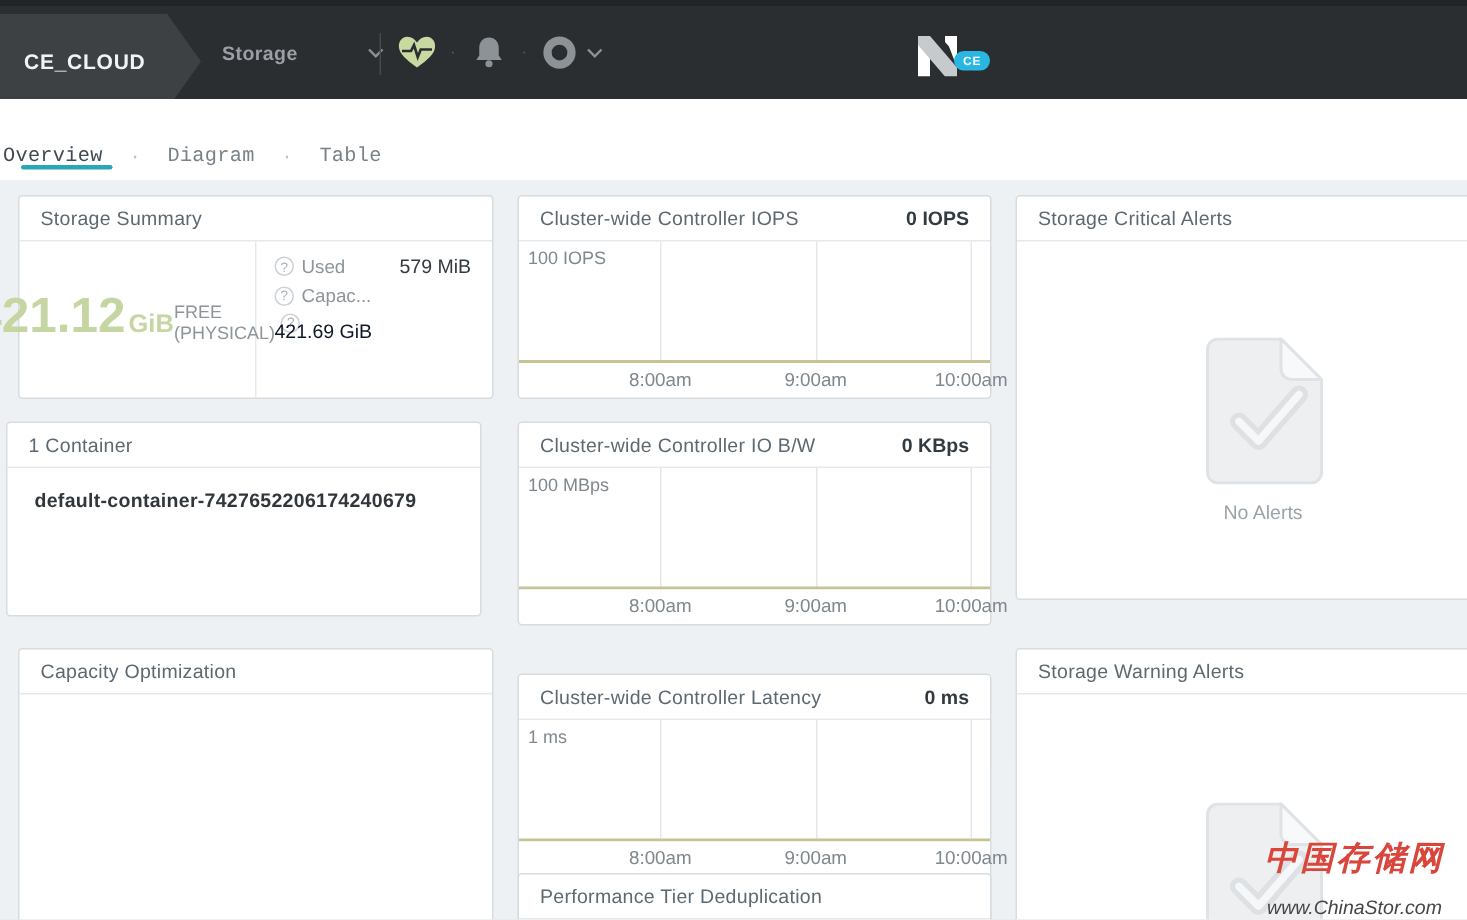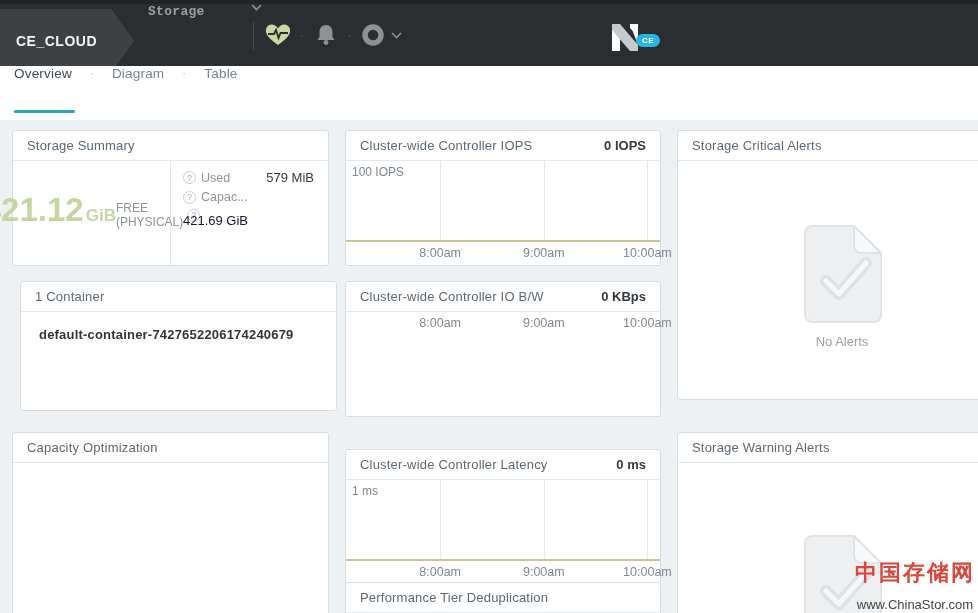--- a/index.html
+++ b/index.html
@@ -9,33 +9,33 @@
     background:#eef1f3; font-family:"Liberation Sans", sans-serif;
   }
   
   .navbar { position:absolute; top:0; left:0; width:978px; height:66px;
     background:#2b2e31; border-top:4px solid #212325; }
   .cluster-banner { position:absolute; left:0; top:5px; height:64px; width:134px;
     background:#3d4144; display:flex; align-items:center; padding-left:16px;
     clip-path:polygon(0 0, 83% 0, 100% 50%, 83% 100%, 0 100%); }
   .cluster-banner span { color:#f2f3f4; font-weight:bold; font-size:14px; letter-spacing:.5px; }
   .nav-menu { position:absolute; left:148px; top:0; height:62px; display:flex;
-    gap:46px; cursor:pointer;font-family:Liberation Mono, monospace; }
+    align-items:center; gap:46px; cursor:pointer; }
   .nav-menu .menu-label { color:#9aa0a5; font-weight:bold; font-size:13px; letter-spacing:.3px; }
   .nav-divider { position:absolute; left:253px; top:18px; height:28px; width:1px; background:#46494d; }
   .nav-icons { position:absolute; left:264px; top:0; height:62px; display:flex; align-items:center; }
   .nav-icon { width:28px; height:28px; display:flex; align-items:center; justify-content:center; cursor:pointer; }
   .sep-dot-dark { color:#5a5e62; font-size:11px; margin:0 8px; }
   .gear-chevron { margin-left:4px; }
   .brand { position:absolute; left:612px; top:20px; width:60px; height:28px; }
   .ce-badge { position:absolute; left:24px; top:10px; background:#29b6e3; color:#fff;
     font-size:8px; font-weight:bold; padding:2px 6px; border-radius:9px; letter-spacing:.5px; }
   
   .tabbar { position:absolute; top:66px; left:0; width:978px; height:54px; background:#fff; }
-  .tabs { display:flex; align-items:flex-start; height:46px; padding-left:14px; }
+  .tabs { display:flex; align-items:flex-end; height:46px; padding-left:2px;font-family:Liberation Mono, monospace; }
   .tab { font-size:13.5px; color:#79828a; cursor:pointer; letter-spacing:.2px; }
   .tab.active { color:#414a52; }
   .tab-sep { color:#b9bfc4; margin:0 18px; font-size:12px; }
   .tab-underline { position:absolute; left:14px; top:44px; width:61px; height:3px;
     background:#2ba6b6; border-radius:2px; }
   
   .card { position:absolute; background:#fff; border:1px solid #d7dce0; border-radius:3px; }
   .card-header { display:flex; align-items:center; height:30px; padding:0 14px;
     border-bottom:1px solid #e5e9ec; }
   .card-title { flex:1; font-size:13px; color:#5d6972; letter-spacing:.2px; }
@@ -62,21 +62,21 @@
   .xticks { position:relative; height:24px; }
   .xticks span { position:absolute; top:4px; transform:translateX(-50%); font-size:12.5px;
     color:#7f888f; white-space:nowrap; }
   
   .container-body { padding:13px 18px; }
   .container-name { font-size:13px; font-weight:bold; color:#30363b; letter-spacing:.2px; }
   
   .alert-body { display:flex; flex-direction:column; align-items:center; }
   .no-alerts-text { margin-top:11px; font-size:13px; color:#9ba3aa; }
   
-  .watermark { position:absolute; right:3px; bottom:2px; text-align:center; z-index:20; line-height:1; }
+  .watermark { position:absolute; right:15px; bottom:2px; text-align:center; z-index:20; line-height:1;font-style:italic; }
   .watermark .wm-cn { color:#d9463b; font-size:22px; font-weight:bold; letter-spacing:2px;
     font-family:"DejaVu Sans", sans-serif; }
   .watermark .wm-url { color:#454545; font-size:13px; margin-top:14px; }
 </style>
 </head>
 <body>
 
 <div id="screen">
 
   <div class="navbar">
@@ -190,33 +190,40 @@
       <svg width="80" height="98" viewBox="0 0 80 98" style="margin-top:64px">
         <path d="M10 1 H52 L79 28 V90 a7 7 0 0 1 -7 7 H10 a7 7 0 0 1 -7 -7 V8 a7 7 0 0 1 7 -7 Z" fill="#edeff1" stroke="#e0e3e6" stroke-width="2"></path>
         <path d="M52 1 V21 a7 7 0 0 0 7 7 H79 Z" fill="#f8f9fa" stroke="#e0e3e6" stroke-width="2"></path>
         <polyline points="24,56 37,69 64,38" fill="none" stroke="#dde1e4" stroke-width="12" stroke-linecap="round" stroke-linejoin="round"></polyline>
         <polyline points="24,56 37,69 64,38" fill="none" stroke="#f6f7f8" stroke-width="5" stroke-linecap="round" stroke-linejoin="round"></polyline>
       </svg>
       <div class="no-alerts-text">No Alerts</div>
     </div>
   </div>
 
-  <div class="card" style="left:20px; top:281px; width:317px; height:130px;">
+  <div class="card" style="left:4px; top:281px; width:317px; height:130px;">
     <div class="card-header">
       <span class="card-title">1 Container</span>
     </div>
     <div class="container-body">
       <span class="container-name">default-container-7427652206174240679</span>
     </div>
   </div>
 
   <div class="card" style="left:345px; top:281px; width:316px; height:136px;">
     <div class="card-header">
       <span class="card-title">Cluster-wide Controller IO B/W</span>
       <span class="chart-current">0 KBps</span>
+    </div>
+    <div class="chart-plot">
+      <span class="ymax-label">100 MBps</span>
+      <div class="gridline" style="left:30%"></div>
+      <div class="gridline" style="left:63%"></div>
+      <div class="gridline" style="left:96%"></div>
+      <div class="baseline"></div>
     </div>
     <div class="xticks">
       <span style="left:30%">8:00am</span>
       <span style="left:63%">9:00am</span>
       <span style="left:96%">10:00am</span>
     </div>
   </div>
 
   <div class="card" style="left:12px; top:432px; width:317px; height:200px;">
     <div class="card-header">

